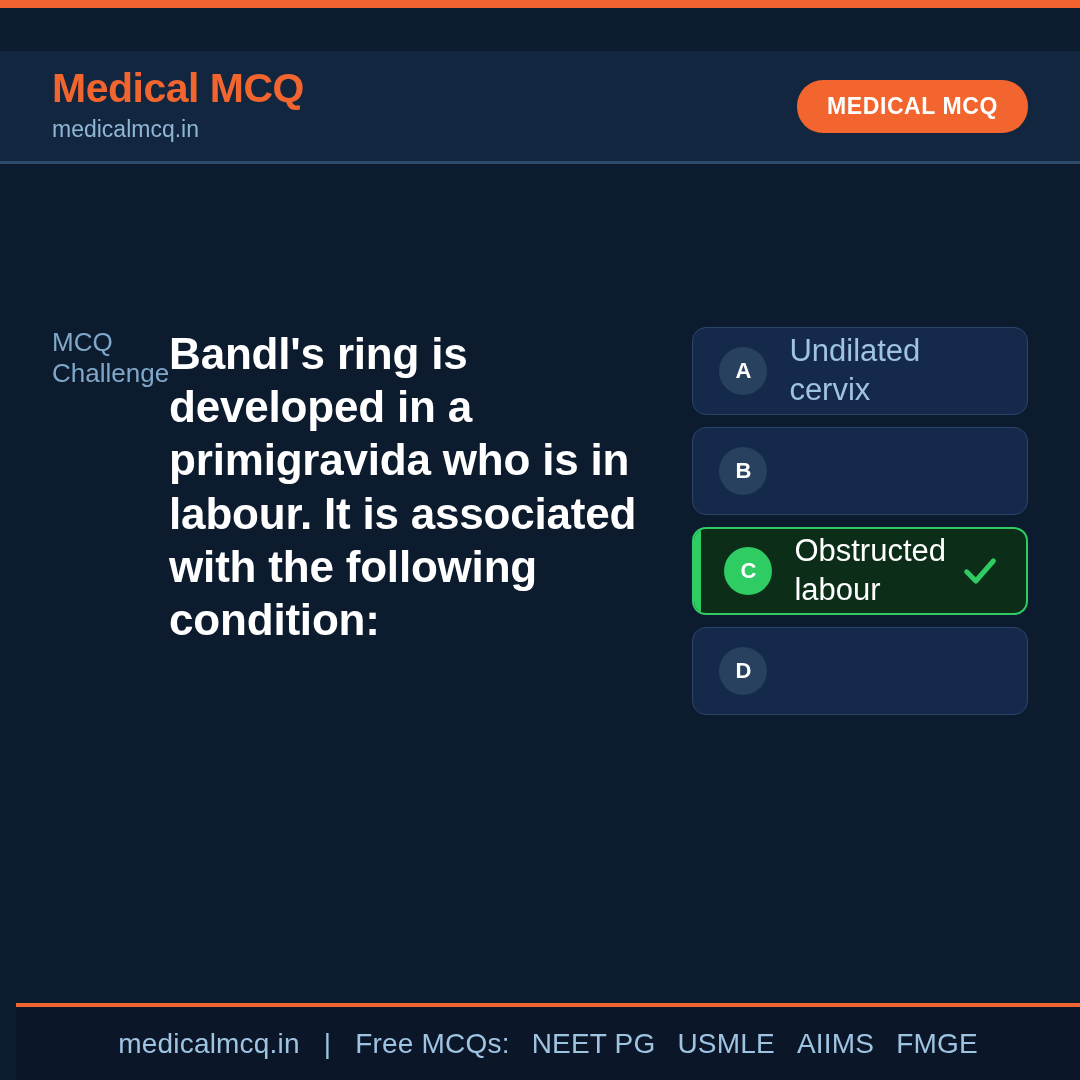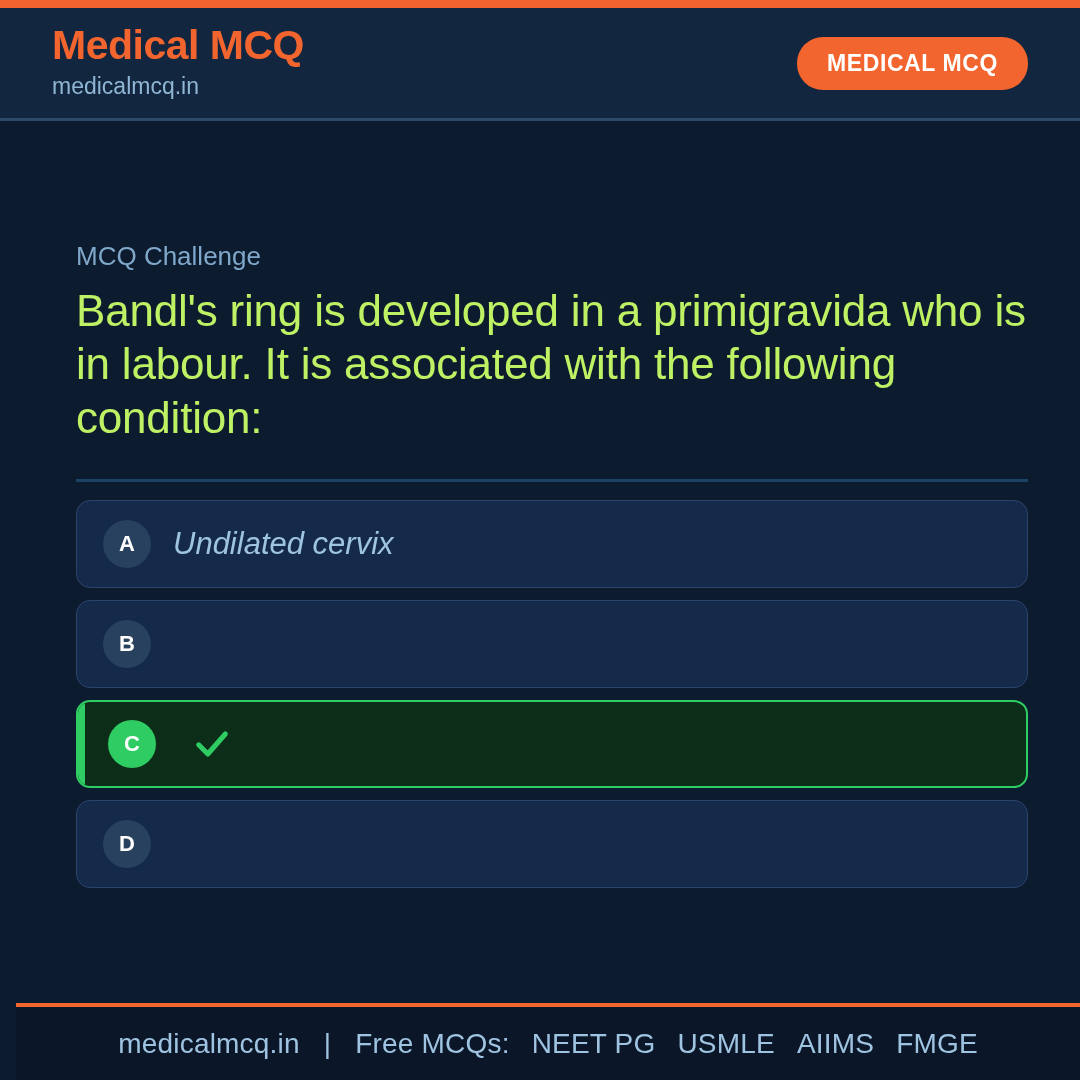--- a/index.html
+++ b/index.html
@@ -9,20 +9,21 @@
     background:#0d1b2e;
     font-family:"Liberation Sans", sans-serif;
     overflow:hidden;
   }
 
   .page {
     width:1080px; height:1080px;
     display:flex; flex-direction:column;
     background:#0d1b2e;
     position:relative;
+    gap:43px;
   }
 
   
   .top-accent {
     height:8px; width:100%;
     background:#f26330;
     flex:0 0 auto;
   }
 
   
@@ -60,37 +61,36 @@
     font-weight:bold;
     letter-spacing:0.6px;
     padding:13px 30px;
     border-radius:26px;
     white-space:nowrap;
   }
 
   
   .main {
     flex:1 1 auto;
-    padding:120px 52px 0 76px;
-    display:flex;
-    flex-direction:column;
+    padding:120px 52px 0 52px;
+    display:flex;
     min-height:0;
   }
 
   .eyebrow {
     color:#7fa8cb;
     font-size:26px;
     line-height:1.2;
     margin-bottom:12px;
   }
 
   .question {
-    color:#bef264;
+    color:#ffffff;
     font-size:44px;
-    font-weight:normal;
+    font-weight:bold;
     line-height:1.21;
     letter-spacing:-0.2px;
     max-width:1000px;
   }
 
   .divider {
     height:3px;
     background:#23527a;
     opacity:.72;
     margin:35px 0 18px 0;
@@ -122,21 +122,20 @@
     font-weight:bold;
     display:flex; align-items:center; justify-content:center;
     margin-right:22px;
   }
 
   .option-text {
     color:#9fc4e2;
     font-size:31px;
     line-height:1.25;
     flex:1 1 auto;
-    font-style:italic;
   }
 
   .check {
     flex:0 0 auto;
     width:40px; height:40px;
     margin-left:14px;
     display:none;
   }
 
   
@@ -207,20 +206,21 @@
 
       <div class="option">
 
         <span class="badge">B</span>
 
       </div>
 
       <div class="option correct">
         <span class="accent"></span>
         <span class="badge">C</span>
+        <span class="option-text">Obstructed labour</span>
         <span class="check">
           <svg viewBox="0 0 24 24" width="40" height="40" fill="none" stroke="#2ecc63" stroke-width="3" stroke-linecap="round" stroke-linejoin="round">
               <path d="M4 12.5 L9.5 18 L20 6"></path>
             </svg>
         </span>
       </div>
 
       <div class="option">
 
         <span class="badge">D</span>

